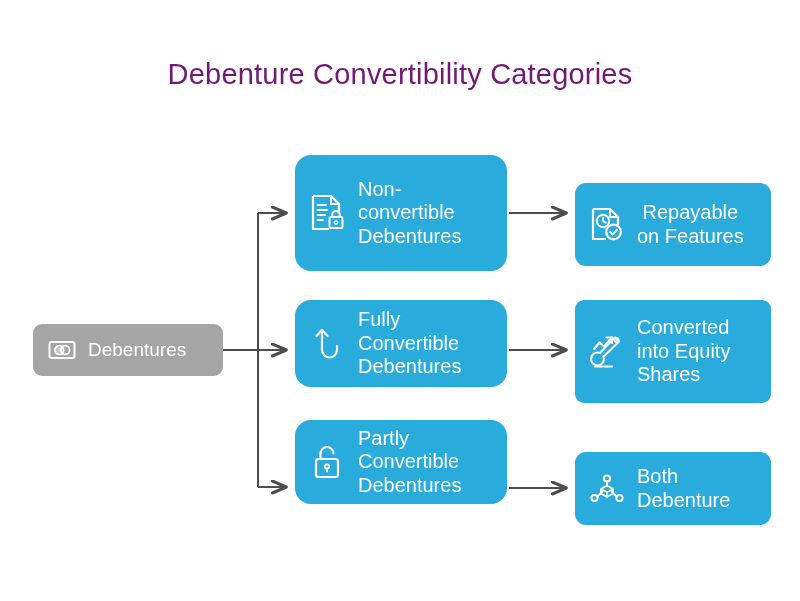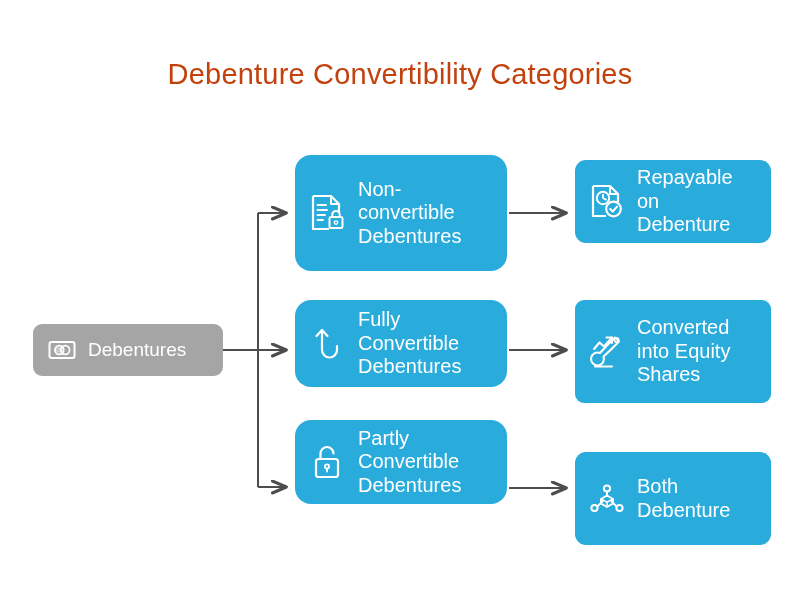--- a/index.html
+++ b/index.html
@@ -22,21 +22,21 @@
 
   
   #diagram-title {
     position: absolute;
     left: 0;
     top: 58px;
     width: 800px;
     text-align: center;
     font-size: 29px;
     font-weight: 400;
-    color: #c2410c;
+    color: #701a75;
     letter-spacing: 0.2px;
     white-space: nowrap;
   }
 
   
   #connectors {
     position: absolute;
     left: 0;
     top: 0;
     width: 800px;
@@ -99,23 +99,23 @@
     width: 196px;
     background: #29abdc;
     border-radius: 11px;
     padding: 0 14px;
     gap: 12px;
   }
   .node-right .node-label {
     font-size: 20px;
   }
 
-  #node-repayable { top: 160px; height: 83px; }
+  #node-repayable { top: 183px; height: 83px; text-align: center; }
   #node-equity    { top: 300px; height: 103px; border-radius: 9px; }
-  #node-both      { top: 452px; height: 93px; }
+  #node-both      { top: 452px; height: 73px; }
 </style>
 </head>
 <body>
 
 <div id="canvas">
 
   <div id="diagram-title">Debenture Convertibility Categories</div>
 
   <svg id="connectors" viewBox="0 0 800 601" xmlns="http://www.w3.org/2000/svg">
     <defs>
@@ -212,21 +212,21 @@
       <path d="M4,3 L21,3 L29,11 L29,19" fill="none" stroke="#ffffff" stroke-width="2.2" stroke-linejoin="round"></path>
       <path d="M4,3 L4,33 L17,33" fill="none" stroke="#ffffff" stroke-width="2.2" stroke-linejoin="round"></path>
       <path d="M21,3 L21,11 L29,11" fill="none" stroke="#ffffff" stroke-width="2" stroke-linejoin="round"></path>
       <circle cx="14" cy="15" r="6.2" fill="none" stroke="#ffffff" stroke-width="2"></circle>
       <path d="M14,11.6 L14,15 L16.8,16.6" fill="none" stroke="#ffffff" stroke-width="1.8" stroke-linecap="round" stroke-linejoin="round"></path>
       <circle cx="24.5" cy="26" r="7.3" fill="none" stroke="#ffffff" stroke-width="2.2"></circle>
       <path d="M21.2,26.1 L23.7,28.6 L28,23.6" fill="none" stroke="#ffffff" stroke-width="2.1" stroke-linecap="round" stroke-linejoin="round"></path>
     </svg>
     <div class="node-label">
       <div>Repayable</div>
-      <div>on Debenture</div>
+      <div>on Features</div>
     </div>
   </div>
 
   <div class="node node-right" id="node-equity">
     <svg class="icon" width="36" height="40" viewBox="0 0 36 40">
       <path d="M5,17 L10.5,10.5 L15,14.5 L23,5.5" fill="none" stroke="#ffffff" stroke-width="2.1" stroke-linecap="round" stroke-linejoin="round"></path>
       <path d="M17.5,5.5 L23,5.5 L23,11" fill="none" stroke="#ffffff" stroke-width="2.1" stroke-linecap="round" stroke-linejoin="round"></path>
       <path d="M30,9.5 L21,18.5 L14.5,24.5 A6.5,6.5 0 1 1 11,21 L17,14.5 L26,5.5 Z" fill="none" stroke="#ffffff" stroke-width="2.1" stroke-linejoin="round"></path>
       <circle cx="27.6" cy="8" r="2.1" fill="none" stroke="#ffffff" stroke-width="1.6"></circle>
       <path d="M6,34.5 L23,34.5" stroke="#ffffff" stroke-width="2.1" stroke-linecap="round"></path>

